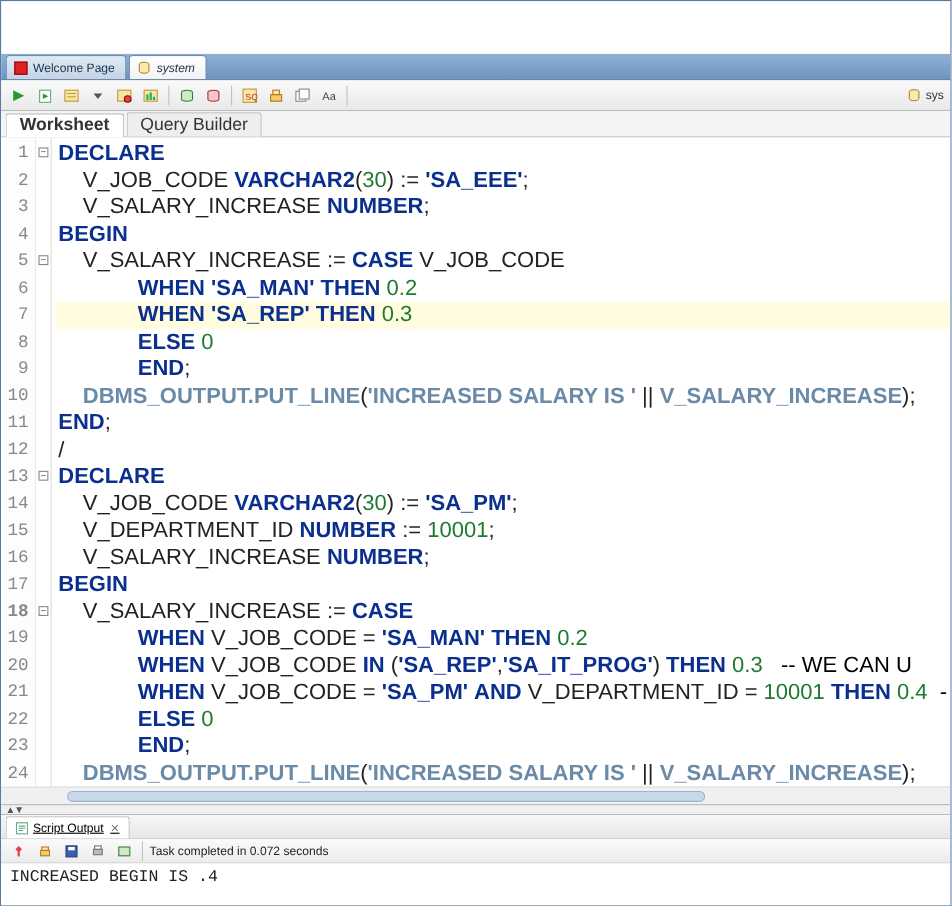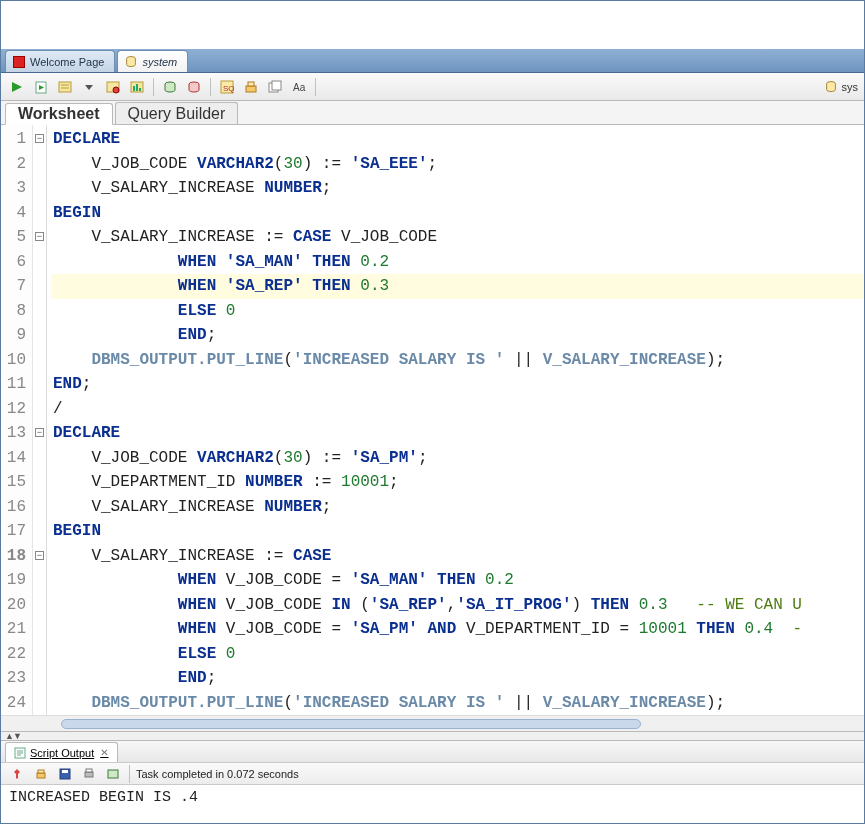--- a/index.html
+++ b/index.html
@@ -23,30 +23,30 @@
   
   .subtabs { height: 24px; background: #f4f4f4; border-bottom: 1px solid #b9b9b9; display:flex; align-items:flex-end; padding-left:4px; }
   .subtab { height:22px; padding:0 12px; display:flex; align-items:center; font-size:16px; color:#333; background:#eee; border:1px solid #b9b9b9; border-bottom:none; border-radius:3px 3px 0 0; margin-right:2px; cursor:pointer; }
   .subtab.active { background:#fff; font-weight:bold; border-bottom:1px solid #fff; position:relative; top:1px; }
 
   
   .codewrap { flex:1; display:flex; overflow:hidden; background:#fff; }
   .gutter { width:32px; background:#fdfdfd; border-right:1px solid #e5e5e5; text-align:right; padding-right:6px; font-family:"Courier New",monospace; font-size:16px; color:#888; line-height:24.5px; padding-top:2px; user-select:none; position:relative;}
   .foldcol { width:14px; border-right:1px solid #dcdcdc; background:#fff; position:relative; }
   .foldmark { position:absolute; left:2px; width:9px; height:9px; border:1px solid #888; background:#fff; font-size:9px; line-height:7px; text-align:center; color:#555; cursor:pointer;}
-  .code { flex:1; font-family:Liberation Mono, monospace; font-size:16px; line-height:24.5px; white-space:pre; padding:2px 0 0 4px; overflow-x:auto; overflow-y:hidden; color:#222; }
+  .code { flex:1; font-family:Liberation Sans, sans-serif; font-size:20px; line-height:24.5px; white-space:pre; padding:2px 0 0 4px; overflow-x:auto; overflow-y:hidden; color:#222; }
   .code .ln { display:block; height:24.5px; padding-left:2px; }
   .code .hl { background:#fffcdf; }
 
   .kw { color:#0a2f8f; font-weight:bold; }
   .ty { color:#0a2f8f; font-weight:bold; }
   .str { color:#0a2f8f; font-weight:bold; }
   .num { color:#1e7a2e; }
   .fn  { color:#6a8aa8; font-weight:bold; }
-  .cmt { color:#4d7c0f; }
+  .cmt { color:#000000; }
 
   
   .splitter { height:10px; background:#f0f0f0; border-top:1px solid #b9b9b9; border-bottom:1px solid #b9b9b9; display:flex; align-items:center; justify-content:flex-start; padding-left:4px; cursor:row-resize;}
   .splitter .arrows { font-size:9px; color:#555; letter-spacing:-1px;}
 
   
   .outhead { height:22px; background:linear-gradient(#f7f7f7,#e7e7e7); border-bottom:1px solid #c9c9c9; display:flex; align-items:flex-end; padding-left:4px;text-decoration:underline;}
   .otab { height:20px; padding:0 8px; display:flex; align-items:center; gap:4px; font-size:11px; background:#fff; border:1px solid #b9b9b9; border-bottom:none; border-radius:3px 3px 0 0;}
   .otab .x { color:#777; cursor:pointer; font-size:10px; margin-left:2px;}
   .outtoolbar { height:22px; background:linear-gradient(#fafafa,#ececec); border-bottom:1px solid #c9c9c9; display:flex; align-items:center; gap:4px; padding:0 6px; font-size:11px;}

